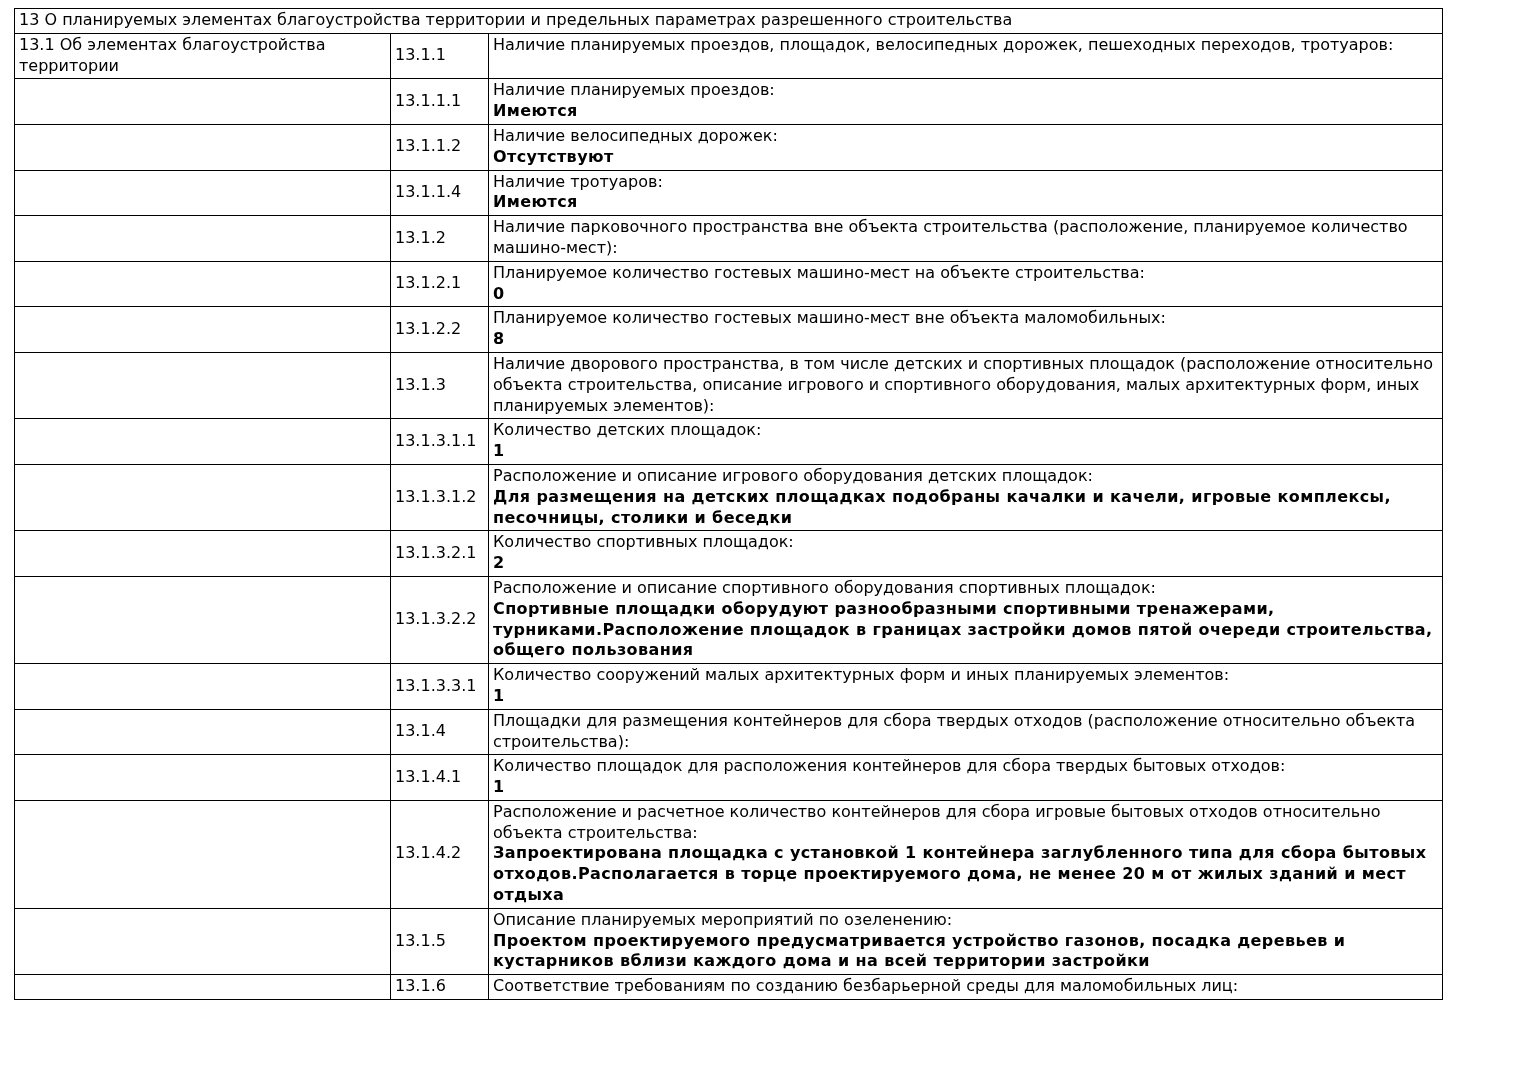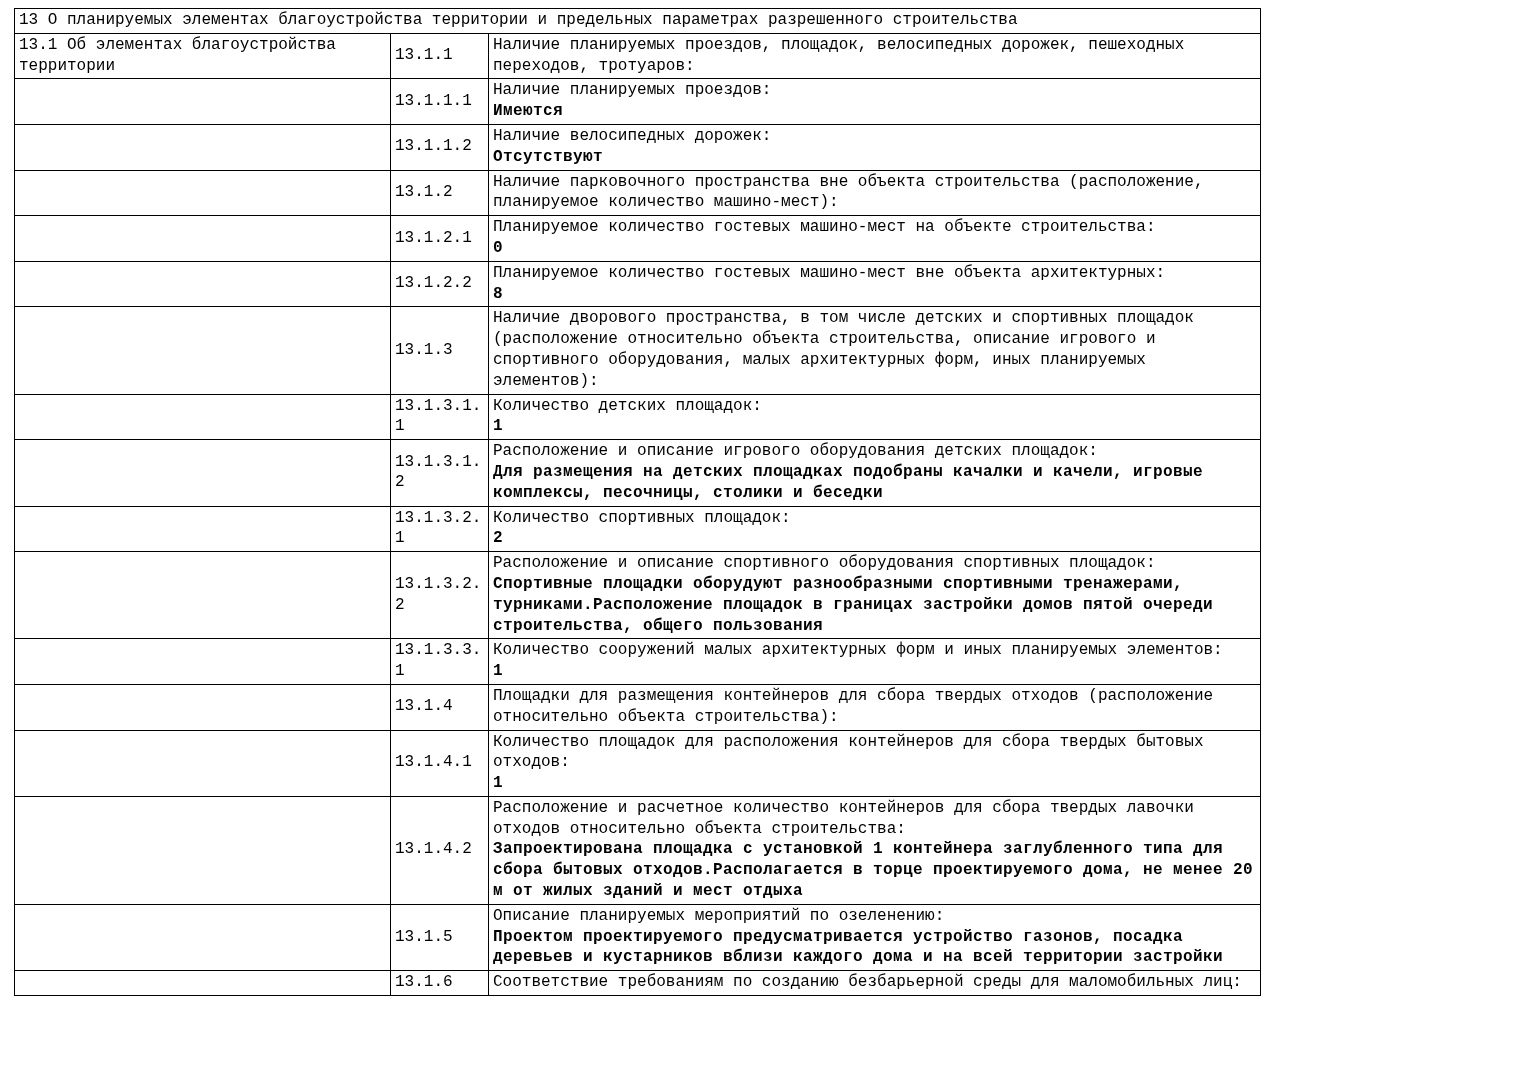--- a/index.html
+++ b/index.html
@@ -15,22 +15,21 @@
     box-sizing: border-box;
     padding: 8px 14px 0 14px;
     font-family: "DejaVu Sans", "Liberation Sans", sans-serif;
     font-size: 16px;
     line-height: 1.3;
     overflow: hidden;
   }
   table.decl-table {
     border-collapse: collapse;
     table-layout: fixed;
-    width: 1247px;
-    font-family: Liberation Mono, monospace;
+    width: 1429px;
   }
   .decl-table td {
     border: 1px solid #000000;
     padding: 1px 4px 2px 4px;
     vertical-align: top;
     overflow: hidden;
     word-wrap: break-word;
   }
   .header-cell {
     white-space: nowrap;
@@ -84,38 +83,46 @@
       <tr>
         <td class="col-section"></td>
         <td class="col-code">13.1.1.2</td>
         <td class="col-desc">
           <div class="item-label">Наличие велосипедных дорожек:</div>
           <div class="item-value">Отсутствуют</div>
         </td>
       </tr>
       <tr>
         <td class="col-section"></td>
+        <td class="col-code">13.1.1.4</td>
+        <td class="col-desc">
+          <div class="item-label">Наличие тротуаров:</div>
+          <div class="item-value">Имеются</div>
+        </td>
+      </tr>
+      <tr>
+        <td class="col-section"></td>
         <td class="col-code">13.1.2</td>
         <td class="col-desc">
           <div class="item-label">Наличие парковочного пространства вне объекта строительства (расположение, планируемое количество машино-мест):</div>
         </td>
       </tr>
       <tr>
         <td class="col-section"></td>
         <td class="col-code">13.1.2.1</td>
         <td class="col-desc">
           <div class="item-label">Планируемое количество гостевых машино-мест на объекте строительства:</div>
           <div class="item-value">0</div>
         </td>
       </tr>
       <tr>
         <td class="col-section"></td>
         <td class="col-code">13.1.2.2</td>
         <td class="col-desc">
-          <div class="item-label">Планируемое количество гостевых машино-мест вне объекта архитектурных:</div>
+          <div class="item-label">Планируемое количество гостевых машино-мест вне объекта маломобильных:</div>
           <div class="item-value">8</div>
         </td>
       </tr>
       <tr>
         <td class="col-section"></td>
         <td class="col-code">13.1.3</td>
         <td class="col-desc">
           <div class="item-label">Наличие дворового пространства, в том числе детских и спортивных площадок (расположение относительно объекта строительства, описание игрового и спортивного оборудования, малых архитектурных форм, иных планируемых элементов):</div>
         </td>
       </tr>
@@ -171,21 +178,21 @@
         <td class="col-code">13.1.4.1</td>
         <td class="col-desc">
           <div class="item-label">Количество площадок для расположения контейнеров для сбора твердых бытовых отходов:</div>
           <div class="item-value">1</div>
         </td>
       </tr>
       <tr>
         <td class="col-section"></td>
         <td class="col-code">13.1.4.2</td>
         <td class="col-desc">
-          <div class="item-label">Расположение и расчетное количество контейнеров для сбора твердых лавочки отходов относительно объекта строительства:</div>
+          <div class="item-label">Расположение и расчетное количество контейнеров для сбора игровые бытовых отходов относительно объекта строительства:</div>
           <div class="item-value">Запроектирована площадка с установкой 1 контейнера заглубленного типа для сбора бытовых отходов.Располагается в торце проектируемого дома, не менее 20 м от жилых зданий и мест отдыха</div>
         </td>
       </tr>
       <tr>
         <td class="col-section"></td>
         <td class="col-code">13.1.5</td>
         <td class="col-desc">
           <div class="item-label">Описание планируемых мероприятий по озеленению:</div>
           <div class="item-value">Проектом проектируемого предусматривается устройство газонов, посадка деревьев и кустарников вблизи каждого дома и на всей территории застройки</div>
         </td>

